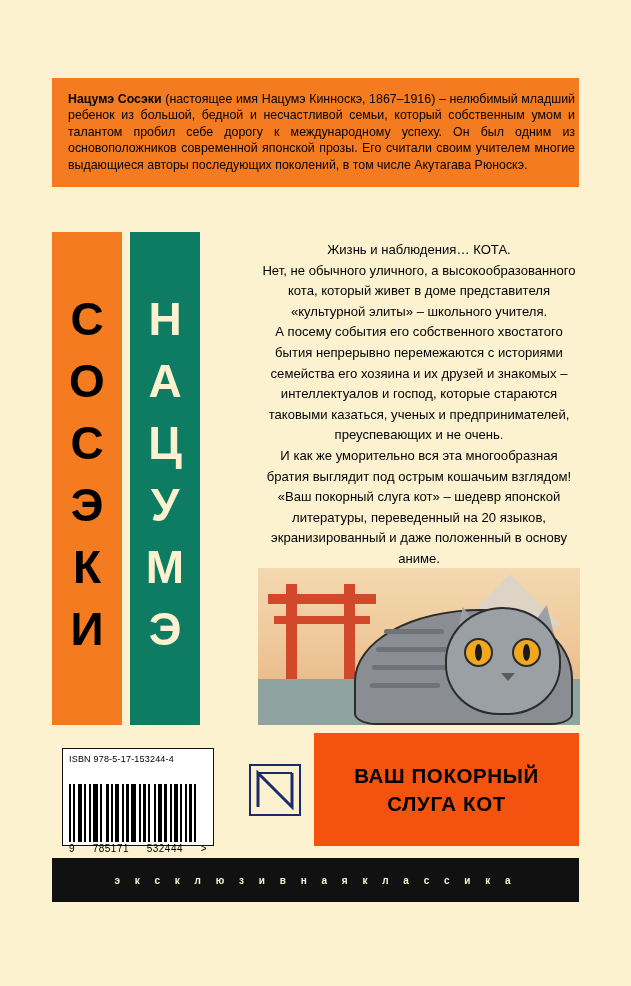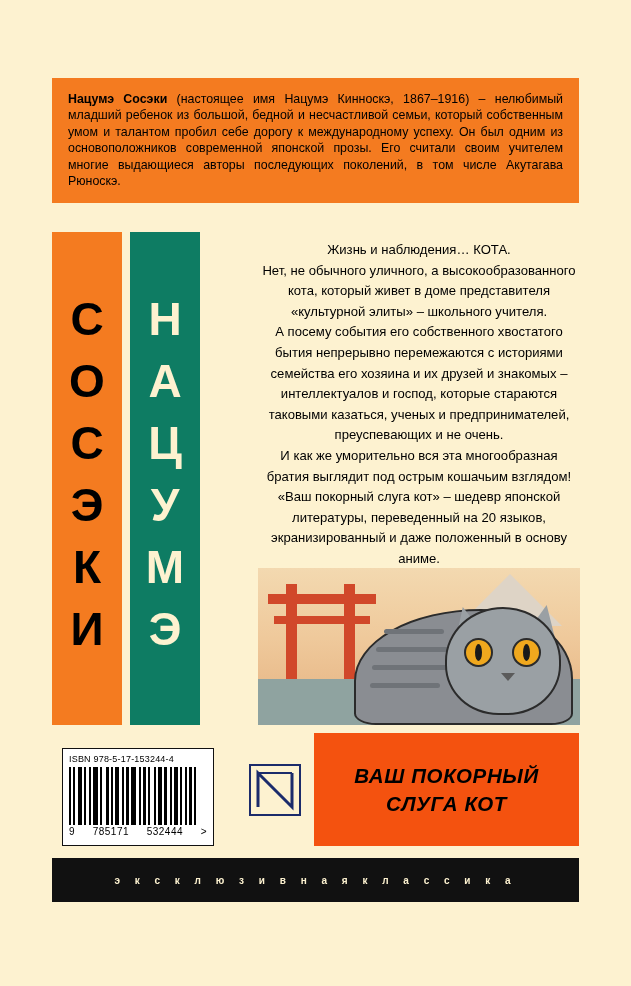--- a/index.html
+++ b/index.html
@@ -21,21 +21,21 @@
     overflow: hidden;
   }
   
   .blurb {
     position: absolute;
     left: 52px;
     top: 78px;
     width: 527px;
     background: #f47b20;
     box-sizing: border-box;
-    padding: 13px 16px 14px 16px;
+    padding: 13px 4px 14px 16px;
   }
   .blurb p {
     margin: 0;
     font-size: 12.4px;
     line-height: 16.4px;
     color: #000;
     text-align: justify;
     font-family: "Liberation Sans", sans-serif;
   }
   .blurb b {
@@ -190,21 +190,21 @@
     height: 98px;
     background: #ffffff;
     border: 1px solid #111;
     box-sizing: border-box;
     padding: 5px 6px 4px 6px;
   }
   .isbn-line {
     font-size: 9px;
     color: #000;
     letter-spacing: 0.2px;
-    margin-bottom: 3px;
+    margin-bottom: 20px;
   }
   .bars {
     position: relative;
     height: 58px;
     width: 138px;
     display: flex;
     align-items: flex-end;
     gap: 0;
   }
   .bars i {
@@ -242,21 +242,20 @@
     top: 733px;
     width: 265px;
     height: 113px;
     background: #f4520f;
     display: flex;
     flex-direction: column;
     align-items: center;
     justify-content: center;
   }
   .title-box div {
-    font-style: italic;
     font-weight: bold;
     font-size: 20.5px;
     letter-spacing: 0.6px;
     color: #000;
     line-height: 28px;
   }
   .series-bar {
     position: absolute;
     left: 52px;
     top: 858px;

